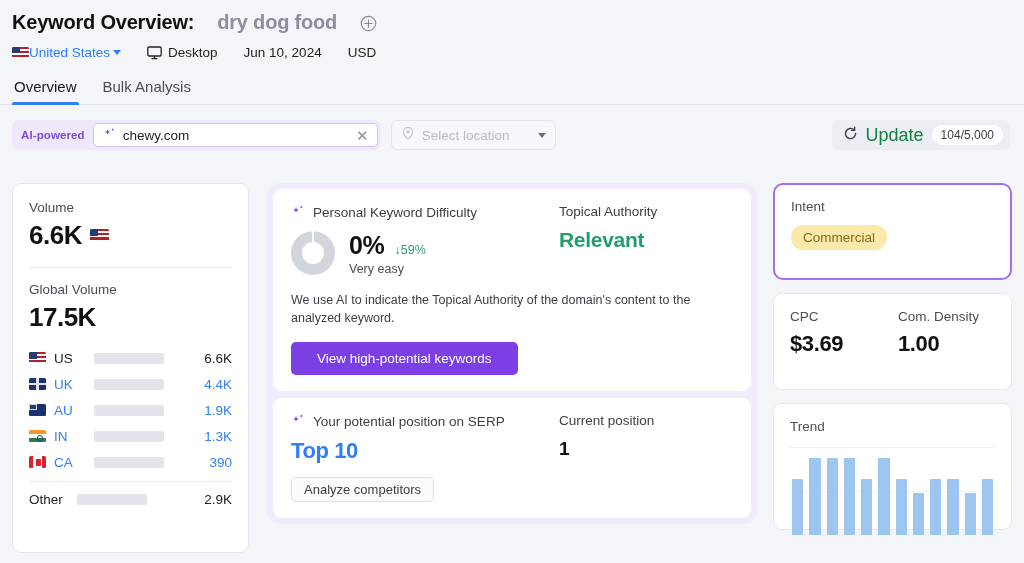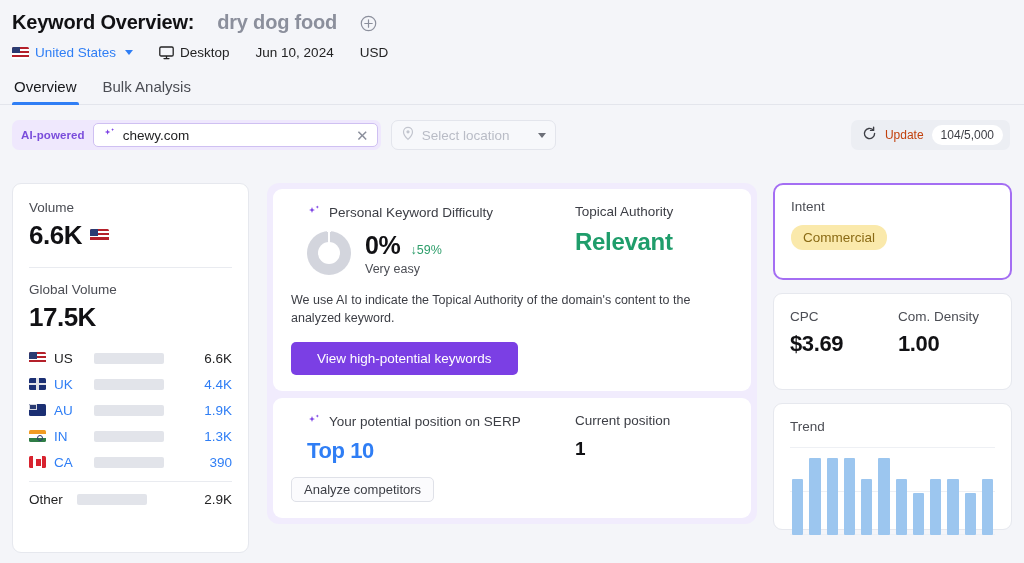--- a/index.html
+++ b/index.html
@@ -13,21 +13,21 @@
   .page { position: relative; width: 1024px; height: 563px; }
 
   
   .header { padding: 11px 0 0 12px; }
   .title-row { display: flex; align-items: center; gap: 23px; }
   .title-main { font-size: 20px; font-weight: bold; color: #111114; letter-spacing: -0.2px; }
   .title-kw { font-size: 20px; font-weight: bold; color: #8b8f9c; letter-spacing: -0.2px; }
   .plus-icon { width: 17px; height: 17px; display: inline-block; position: relative; top: 1px; }
 
   .meta-row { display: flex; align-items: center; gap: 0; margin-top: 11px; font-size: 13.5px; }
-  .meta-country { display: flex; align-items: center; gap: 6px; color: #2f7ef5; cursor: pointer; }
+  .meta-country { display: flex; align-items: center; gap: 0; color: #2f7ef5; cursor: pointer; }
   .flag { width: 17px; height: 12px; border-radius: 1.5px; display: inline-block; position: relative; overflow: hidden; flex: 0 0 auto; }
   .flag-us { background: linear-gradient(#b4202a 0 18%, #fff 18% 32%, #b4202a 32% 50%, #fff 50% 64%, #b4202a 64% 82%, #fff 82% 100%); }
   .flag-us::after { content:""; position:absolute; left:0; top:0; width:45%; height:55%; background:#2a3b72; }
   .flag-uk { background:#1b2f73; }
   .flag-uk::before { content:""; position:absolute; left:0; top:45%; width:100%; height:14%; background:#e2e2e6; }
   .flag-uk::after { content:""; position:absolute; left:42%; top:0; width:16%; height:100%; background:#e2e2e6; }
   .flag-au { background:#1b2f73; }
   .flag-au::after { content:""; position:absolute; left:0; top:0; width:48%; height:52%; background:#2a3b72; box-shadow: inset 0 0 0 1px #d7d9e0; }
   .flag-in { background: linear-gradient(#f09b24 0 33%, #fff 33% 66%, #2f7d46 66% 100%); }
   .flag-in::after { content:""; position:absolute; left:45%; top:42%; width:4px; height:4px; border-radius:50%; border:1px solid #2a3b72; }
@@ -53,21 +53,21 @@
   .ai-label { font-size: 11.5px; color: #7a4ddb; font-weight: bold; letter-spacing: 0.1px; padding-right: 8px; }
   .domain-input { width: 285px; height: 24px; background: #fff; border: 1px solid #cfc0f2; border-radius: 5px; display: flex; align-items: center; padding: 0 8px 0 9px; gap: 7px; }
   .domain-input .val { flex: 1; font-size: 13.5px; color: #232324; }
   .spark { flex: 0 0 auto; }
   .xbtn { color: #8b8f9c; font-size: 15px; line-height: 1; cursor: pointer; }
 
   .loc-select { margin-left: 10px; width: 165px; height: 30px; background: #f7f8fb; border: 1px solid #e3e5ec; border-radius: 7px; display: flex; align-items: center; gap: 7px; padding: 0 9px; color: #b9bcc6; font-size: 13.5px; }
   .chev-grey { margin-left: auto; width: 0; height: 0; border-left: 4.5px solid transparent; border-right: 4.5px solid transparent; border-top: 5px solid #6c6f78; }
 
   .update-btn { margin-left: auto; height: 30px; display: flex; align-items: center; gap: 8px; background: #eceef3; border-radius: 7px; padding: 0 7px 0 11px; cursor: pointer; }
-  .update-btn .lbl { font-size: 12px; color: #c2410c; }
+  .update-btn .lbl { font-size: 18px; color: #15803d; }
   .pill { background: #fff; border-radius: 11px; font-size: 12px; color: #3c3e45; padding: 3px 9px; }
 
   
   .grid { position: absolute; left: 12px; top: 183px; width: 1000px; display: flex; gap: 0; }
   .col-left { width: 237px; }
   .col-mid { width: 490px; margin-left: 18px; }
   .col-right { width: 239px; margin-left: 16px; }
 
   .card { background: #fff; border: 1px solid #e6e8ee; border-radius: 9px; }
 
@@ -86,29 +86,29 @@
   .ctry-row.us .bar-fill { background: #2a6fd6; }
   .ctry-val { margin-left: auto; color: #2f7ef5; font-size: 13.5px; }
   .ctry-row.us .ctry-val, .ctry-row.other .ctry-val { color: #232324; }
   .hr2 { height: 1px; background: #e9ebf0; margin: 6px 0 4px 0; }
 
   
   .mid-wrap { background: #f1ecfd; border-radius: 12px; padding: 6px; }
   .mid-card { background: #fff; border-radius: 9px; padding: 15px 18px 16px 18px; }
   .mid-card + .mid-card { margin-top: 7px; }
   .mid-head { display: flex; }
-  .mid-col-a { width: 268px; margin-left: 16px; }
+  .mid-col-a { width: 268px; }
   .hdr-line { display: flex; align-items: center; gap: 8px; font-size: 13.5px; color: #3c3e45; }
   .pkd-row { display: flex; align-items: flex-start; gap: 14px; margin-top: 10px; }
   .donut { width: 44px; height: 44px; border-radius: 50%; background: conic-gradient(from 4deg, #d3d5dd 0 352deg, #fff 352deg 360deg); position: relative; flex: 0 0 auto; }
   .donut::after { content: ""; position: absolute; inset: 11px; background: #fff; border-radius: 50%; }
   .pkd-num { font-size: 25px; font-weight: bold; color: #111114; letter-spacing: -0.5px; }
   .pkd-delta { font-size: 12.5px; color: #2e9e6b; margin-left: 6px; }
   .pkd-sub { font-size: 12.5px; color: #4b4d54; margin-top: 2px; }
-  .ta-val { font-size: 24px; font-weight: bold; color: #1f9d6b; margin-top: 9px; letter-spacing: -0.3px; }
+  .ta-val { font-size: 21px; font-weight: bold; color: #1f9d6b; margin-top: 9px; letter-spacing: -0.3px; }
   .desc { font-size: 12.5px; color: #3c3e45; line-height: 1.45; margin-top: 15px; max-width: 400px; }
   .btn-purple { display: inline-block; margin-top: 15px; background: #7b3fe4; color: #fff; font-size: 13.5px; border-radius: 5px; padding: 9px 26px; cursor: pointer; }
   .serp-val { font-size: 22px; font-weight: bold; color: #2f7ef5; margin-top: 8px; letter-spacing: -0.4px; }
   .cur-val { font-size: 19px; font-weight: bold; color: #111114; margin-top: 10px; }
   .btn-ghost { display: inline-block; margin-top: 13px; border: 1px solid #dfe1e8; background: #fbfbfd; color: #3c3e45; font-size: 13px; border-radius: 5px; padding: 4px 12px; cursor: pointer; }
 
   
   .intent-card { border: 2px solid #a46ef3; border-radius: 10px; background: #fff; padding: 14px 16px 16px 16px; height: 97px; }
   .badge-commercial { display: inline-block; margin-top: 11px; background: #fae9ab; color: #8a6a14; font-size: 13.5px; border-radius: 12px; padding: 5px 12px; }
   .cpc-card { margin-top: 13px; padding: 15px 16px 17px 16px; height: 97px; }

